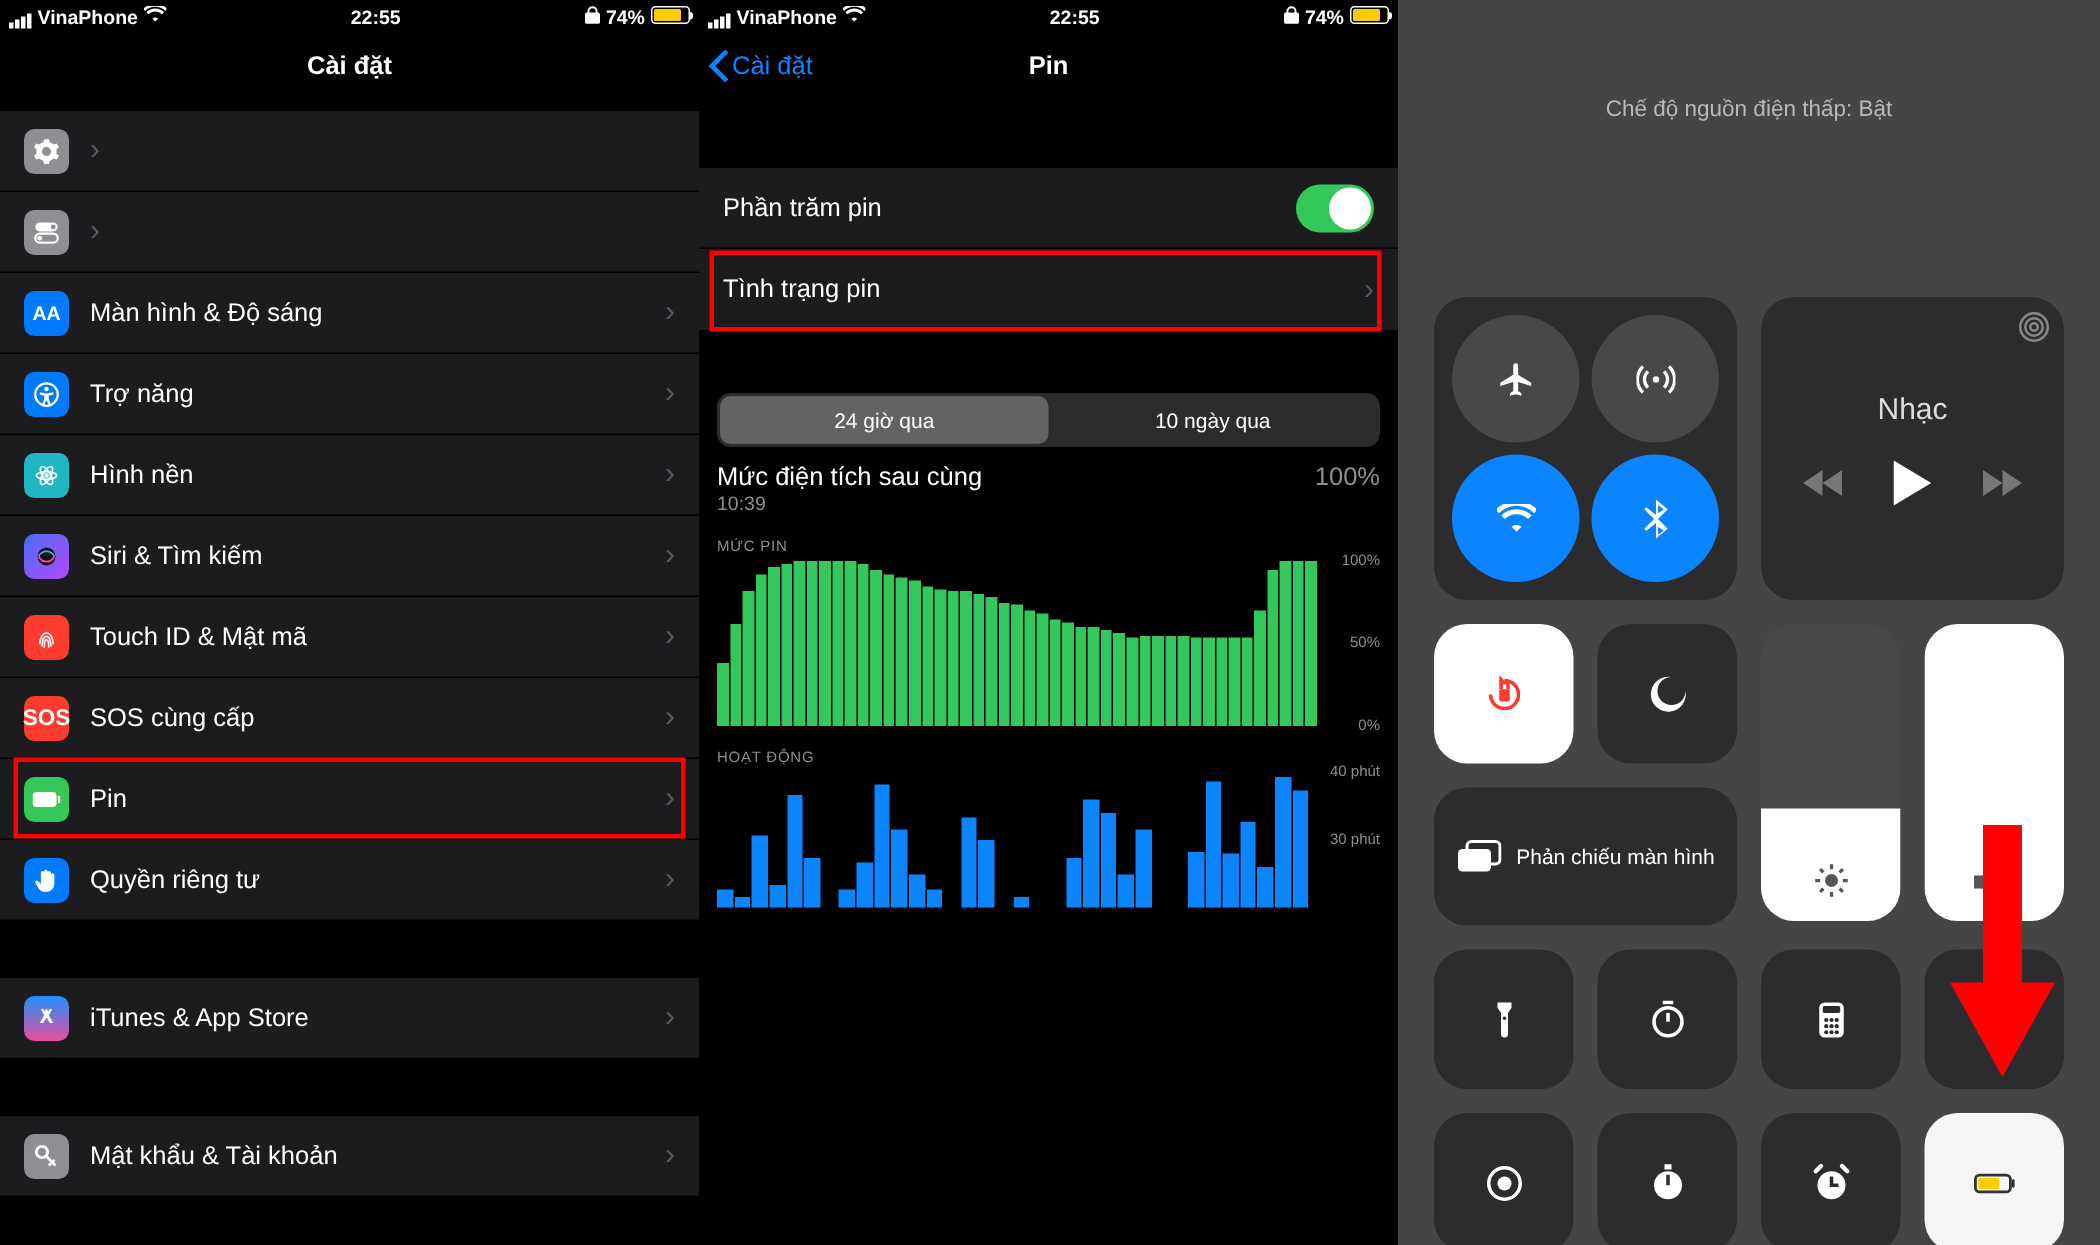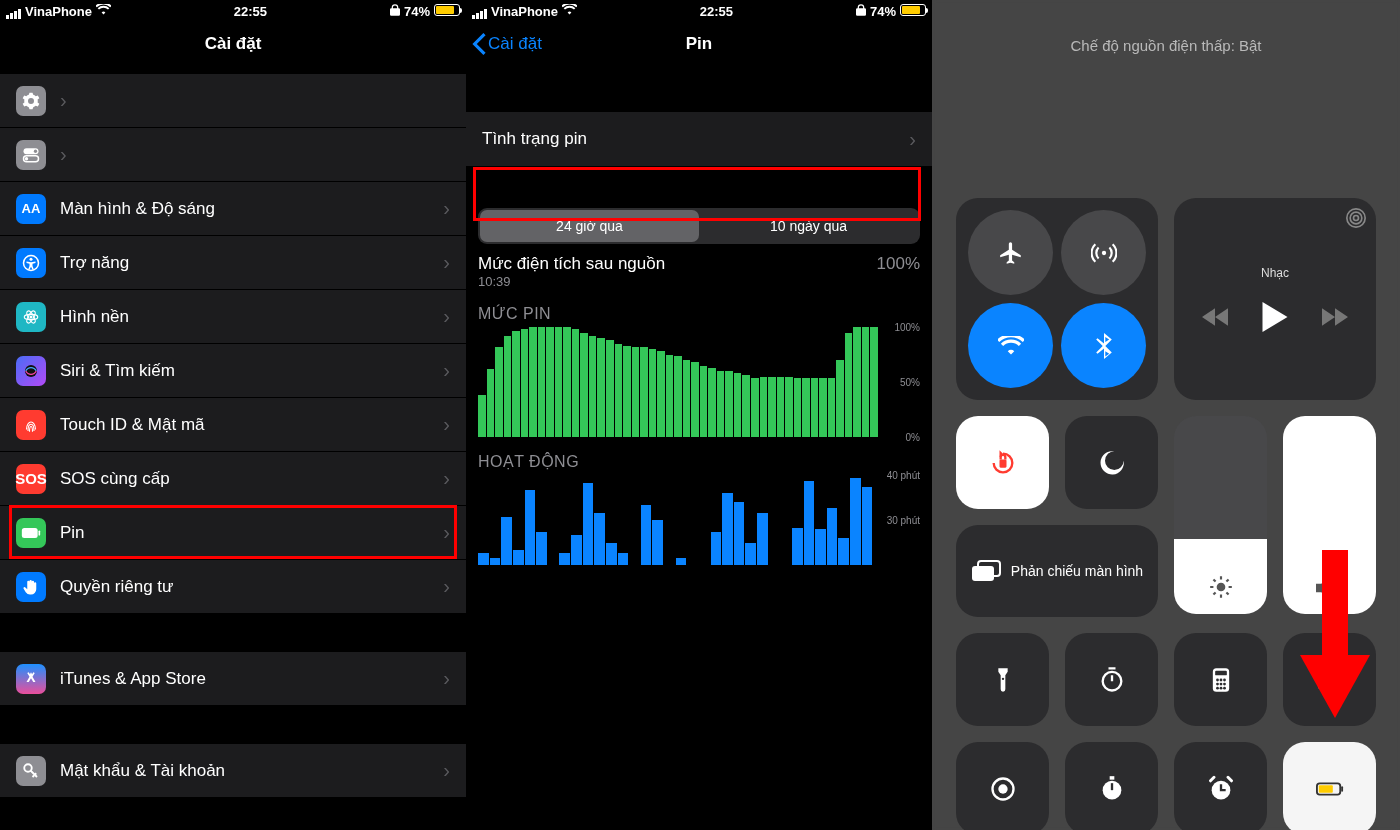--- a/index.html
+++ b/index.html
@@ -43,28 +43,28 @@
 .switch .knob{width:28px;height:28px;background:#fff;border-radius:50%;position:absolute;top:2px}
 .switch.on .knob{right:2px}
 .desc{font-size:13px;color:#8e8e93;padding:8px 16px 14px 16px;line-height:1.4}
 .seg{display:flex;background:#2c2c2e;border-radius:9px;margin:14px 12px 10px 12px;height:36px;padding:2px}
 .seg .tab{flex:1;display:flex;align-items:center;justify-content:center;font-size:14px;border-radius:7px}
 .seg .tab.active{background:#636366}
 .chartarea{padding:0 12px}
 .chartlbl{font-size:17px;color:#fff;margin-top:4px}
 .chartsub{font-size:13px;color:#8e8e93}
 .pct{float:right;font-size:17px;color:#8e8e93}
-.axlbl{font-size:16px;color:#8e8e93;text-transform:uppercase;margin-top:16px;letter-spacing:.5px}
+.axlbl{font-size:10px;color:#8e8e93;text-transform:uppercase;margin-top:16px;letter-spacing:.5px}
 .chart{position:relative;height:110px;margin-top:4px;display:flex;align-items:flex-end;gap:1px}
 .chart .bar{flex:1;background:#34c759}
 .chart.act .bar{background:#0a84ff}
 .chart .ylab{position:absolute;right:0;font-size:10px;color:#8e8e93;transform:translateY(-50%)}
 
 .dim{position:absolute;inset:0;background:rgba(40,40,40,.35);backdrop-filter:blur(2px)}
-.toast{position:absolute;top:37px;width:100%;text-align:center;color:#b9b9b9;font-size:15px}
+.toast{position:absolute;top:64px;width:100%;text-align:center;color:#b9b9b9;font-size:15px}
 .ccgrid{position:absolute;left:24px;right:24px;top:198px;display:grid;grid-template-columns:repeat(4,1fr);gap:16px}
 .tile{background:#2c2c2e;border-radius:22px;display:flex;align-items:center;justify-content:center;position:relative}
 .tile.h2{grid-column:span 2;grid-row:span 2}
 .tile.tall{grid-row:span 2}
 .tile.wide{grid-column:span 2}
 .conn{display:grid;grid-template-columns:1fr 1fr;grid-template-rows:1fr 1fr;gap:8px;padding:12px;width:100%;height:100%}
 .cbtn{border-radius:50%;display:flex;align-items:center;justify-content:center;background:#48484a}
 .cbtn.blue{background:#0a84ff}
 .music{display:flex;flex-direction:column;align-items:center;justify-content:center;gap:22px;width:100%;height:100%;color:#ddd;position:relative}
 .mctrl{display:flex;gap:34px;align-items:center}
@@ -261,38 +261,44 @@
       <svg width="14" height="22" viewBox="0 0 12 20">
           <path fill="#0a84ff" d="M10 0L0 10l10 10 2-2-8-8 8-8z"></path>
         </svg>
       <span style="margin-left:2px">Cài đặt</span>
     </div>
     <span class="navtitle">Pin</span>
   </div>
 
   <div style="height:46px"></div>
   <div class="section">
+    <div class="rowT">
+      <span class="label">Phần trăm pin</span>
+      <span class="switch on">
+          <span class="knob"></span>
+        </span>
+    </div>
   </div>
   <div class="section">
     <div class="rowT" style="border-bottom:none">
       <span class="label">Tình trạng pin</span>
       <span class="chev" style="color:#5a5a5e;font-size:20px">›</span>
     </div>
   </div>
 
   <div style="height:28px"></div>
   <div class="seg">
     <div class="tab active">24 giờ qua</div>
     <div class="tab">10 ngày qua</div>
   </div>
 
   <div class="chartarea">
     <div>
       <span class="pct">100%</span>
-      <div class="chartlbl">Mức điện tích sau nguồn</div>
+      <div class="chartlbl">Mức điện tích sau cùng</div>
       <div class="chartsub">10:39</div>
     </div>
 
     <div class="axlbl">MỨC PIN</div>
     <div class="chart" id="chart-lvl" style="padding-right:42px">
       <div class="bar" style="height: 38%;"></div>
         <div class="bar" style="height: 62%;"></div>
         <div class="bar" style="height: 82%;"></div>
         <div class="bar" style="height: 92%;"></div>
         <div class="bar" style="height: 96%;"></div>
@@ -418,21 +424,21 @@
           </div>
       </div>
     </div>
     <div class="tile h2" style="aspect-ratio:1">
       <svg width="20" height="20" viewBox="0 0 24 24" style="position:absolute;top:10px;right:10px" fill="none" stroke="#888" stroke-width="2">
           <circle cx="12" cy="12" r="3"></circle>
           <circle cx="12" cy="12" r="7"></circle>
           <circle cx="12" cy="12" r="11"></circle>
         </svg>
       <div class="music">
-        <span style="font-size:12px">Nhạc</span>
+        <span style="font-size:20px">Nhạc</span>
         <div class="mctrl">
           <svg width="26" height="20" viewBox="0 0 24 16">
               <path fill="#777" d="M12 0L0 8l12 8zM24 0L12 8l12 8z"></path>
             </svg>
           <svg width="26" height="30" viewBox="0 0 20 24">
               <path class="wf" d="M0 0v24l20-12z"></path>
             </svg>
           <svg width="26" height="20" viewBox="0 0 24 16">
               <path fill="#777" d="M0 0l12 8L0 16zM12 0l12 8-12 8z"></path>
             </svg>

